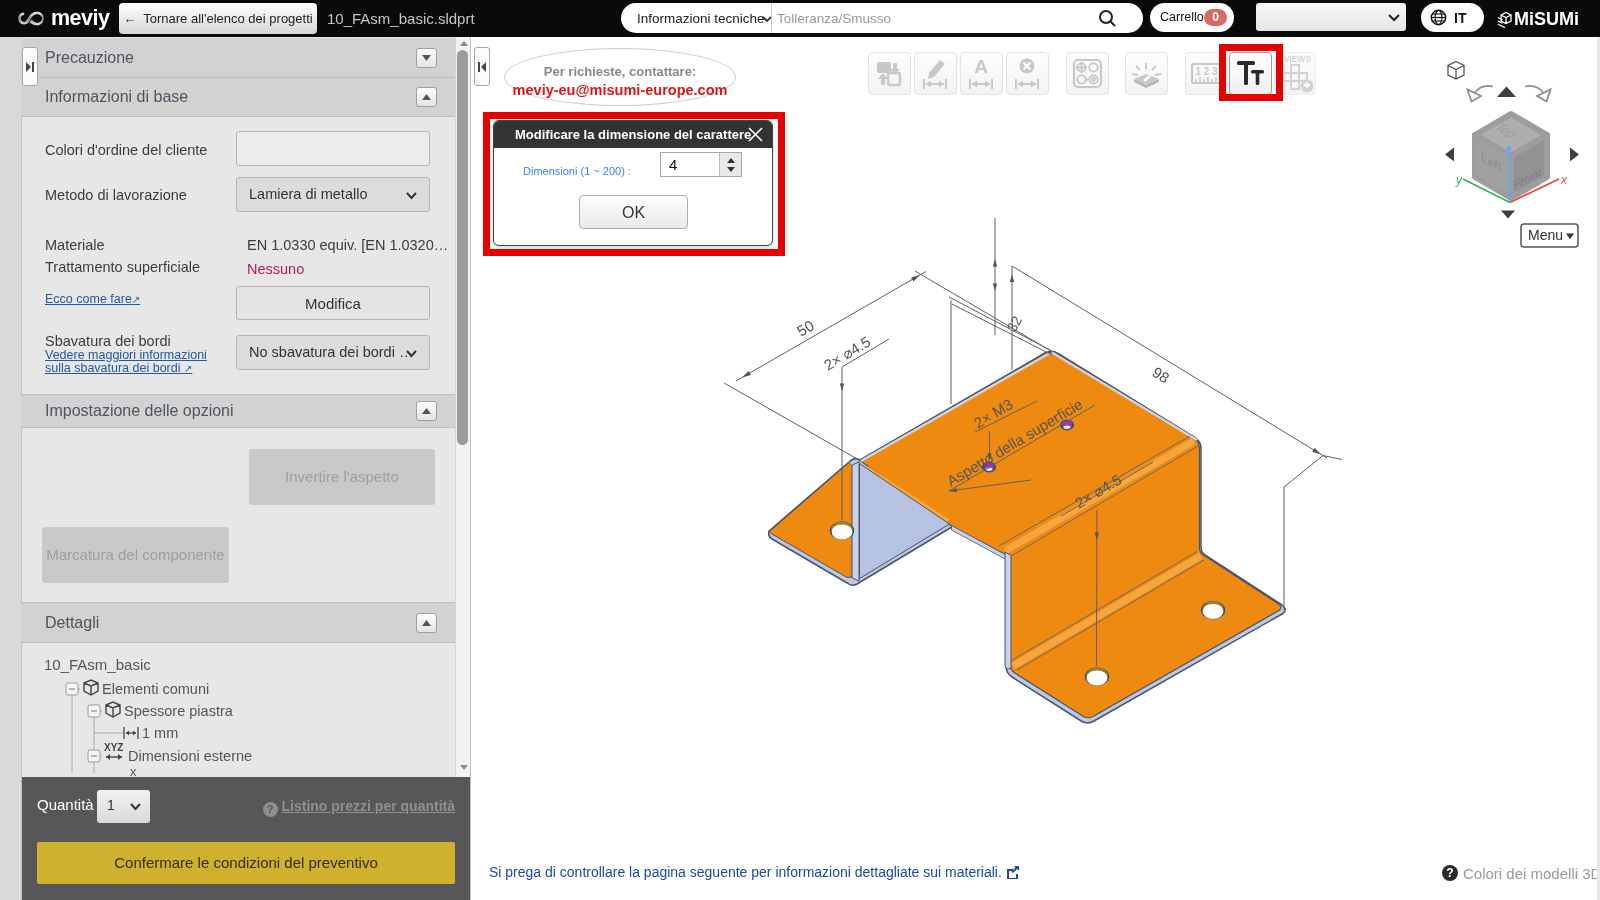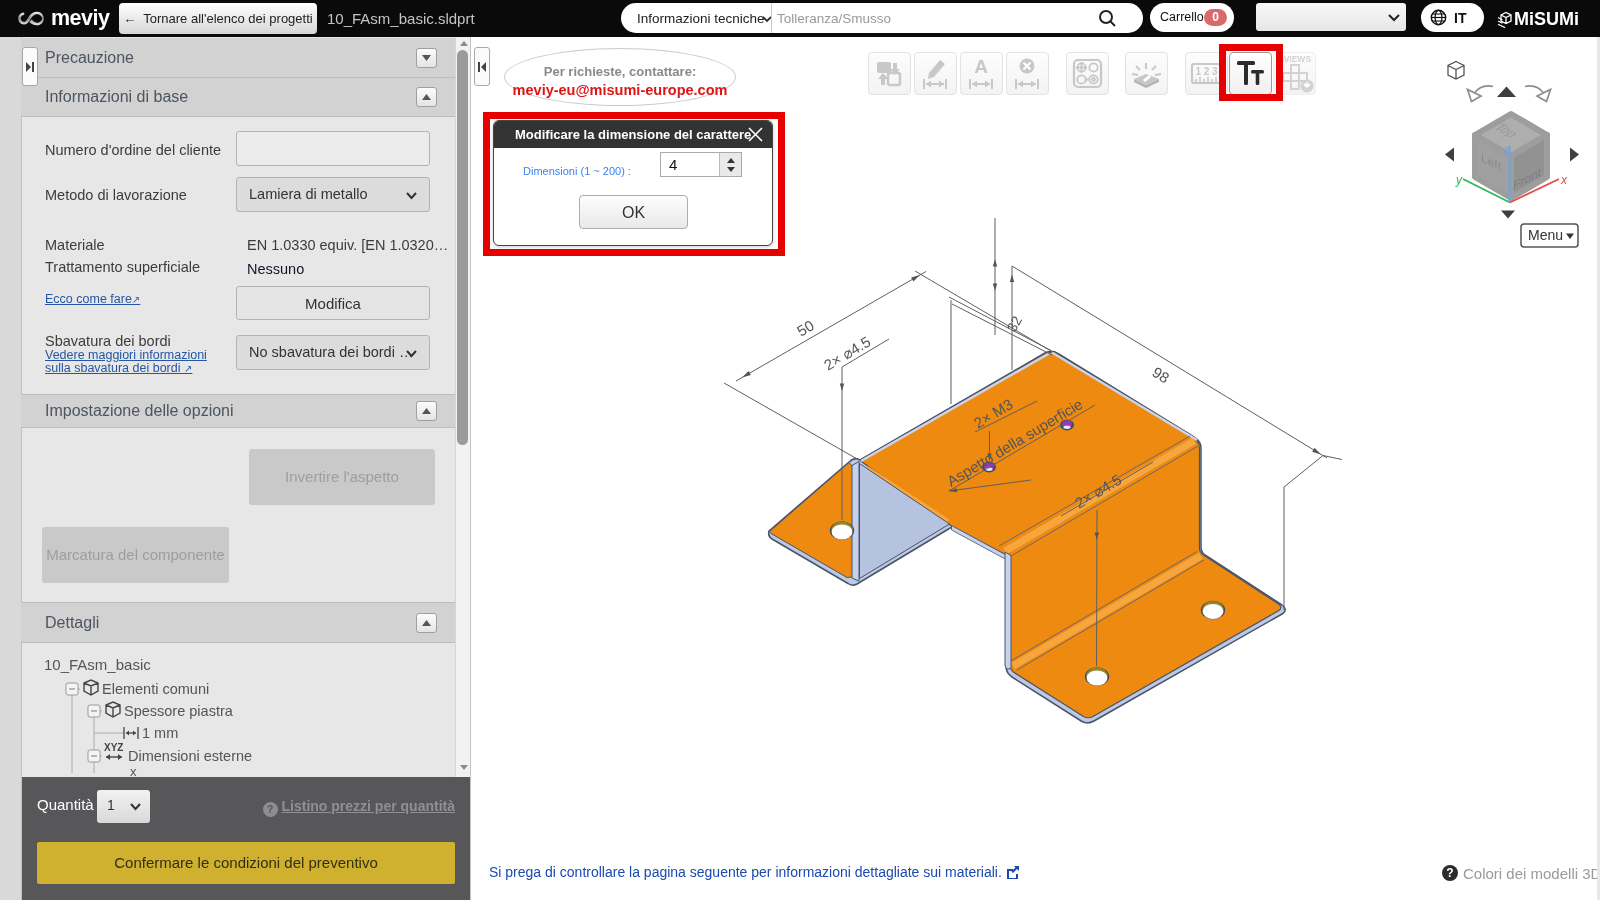--- a/index.html
+++ b/index.html
@@ -111,33 +111,33 @@
   </div>
 
   <div class="sechead" style="top:41px;height:39px">
       <span style="top:10px">Informazioni di base</span>
     <div class="collbtn" style="top:9px">
         <svg width="9" height="7">
           <path d="M0 6 L9 6 L4.5 0 Z" fill="#555"></path>
         </svg>
       </div>
   </div>
-  <div class="lbl" style="top:105px">Numero d'ordine del cliente</div>
+  <div class="lbl" style="top:105px">Colori d'ordine del cliente</div>
   <div class="fld" style="top:94px;height:35px;background:#ececec"></div>
   <div class="lbl" style="top:150px">Metodo di lavorazione</div>
   <div class="fld" style="top:140px;height:35px;background:#dcdcdc">
     <span class="abs" style="left:12px;top:8px;font-size:14.5px;color:#333">Lamiera di metallo</span>
     <svg class="abs" style="right:12px;top:14px" width="11" height="8">
         <path d="M1 1 L5.5 6 L10 1" stroke="#333" stroke-width="2" fill="none"></path>
       </svg>
   </div>
   <div class="lbl" style="top:200px">Materiale</div>
   <div class="abs" style="left:247px;top:200px;font-size:14.5px;color:#3c3c3c">EN 1.0330 equiv. [EN 1.0320…</div>
   <div class="lbl" style="top:222px">Trattamento superficiale</div>
-  <div class="abs" style="left:247px;top:224px;font-size:14.5px;color:#0f172a">Nessuno</div>
+  <div class="abs" style="left:247px;top:224px;font-size:14.5px;color:#be185d">Nessuno</div>
   <div class="blue abs" style="left:45px;top:255px">Ecco come fare<span style="font-size:10px">↗</span></div>
   <div class="fld" style="top:249px;height:34px;background:#e4e4e4;text-align:center;color:#333;font-size:15px;line-height:33px">Modifica</div>
   <div class="lbl" style="top:296px">Sbavatura dei bordi</div>
   <div class="blue abs" style="left:45px;top:312px;line-height:12.5px">Vedere maggiori informazioni<br>sulla sbavatura dei bordi&nbsp;<span style="font-size:10px">↗</span></div>
   <div class="fld" style="top:298px;height:35px;background:#dcdcdc">
     <span class="abs" style="left:12px;top:8px;font-size:14.5px;color:#333">No sbavatura dei bordi …</span>
     <svg class="abs" style="right:12px;top:14px" width="11" height="8">
         <path d="M1 1 L5.5 6 L10 1" stroke="#333" stroke-width="2" fill="none"></path>
       </svg>
   </div>

